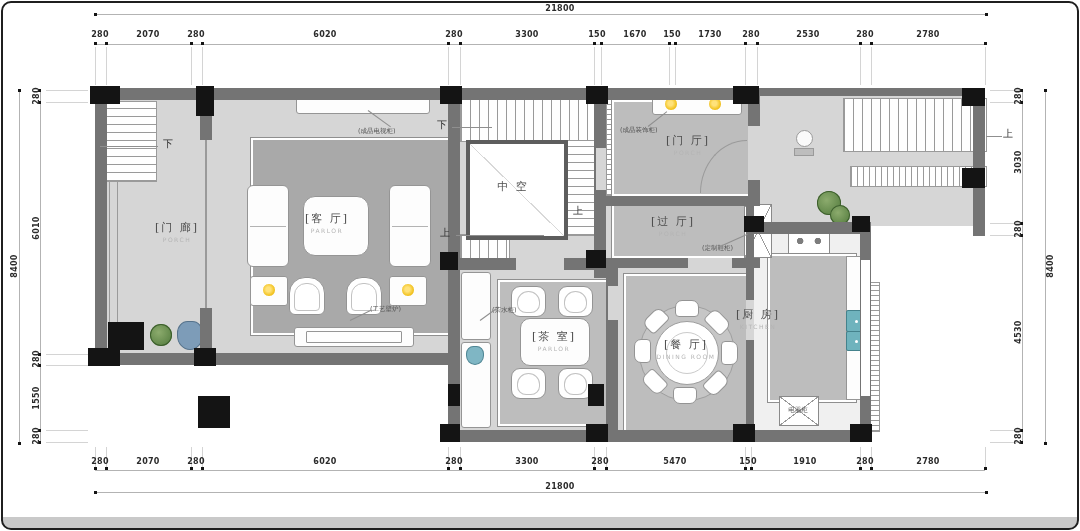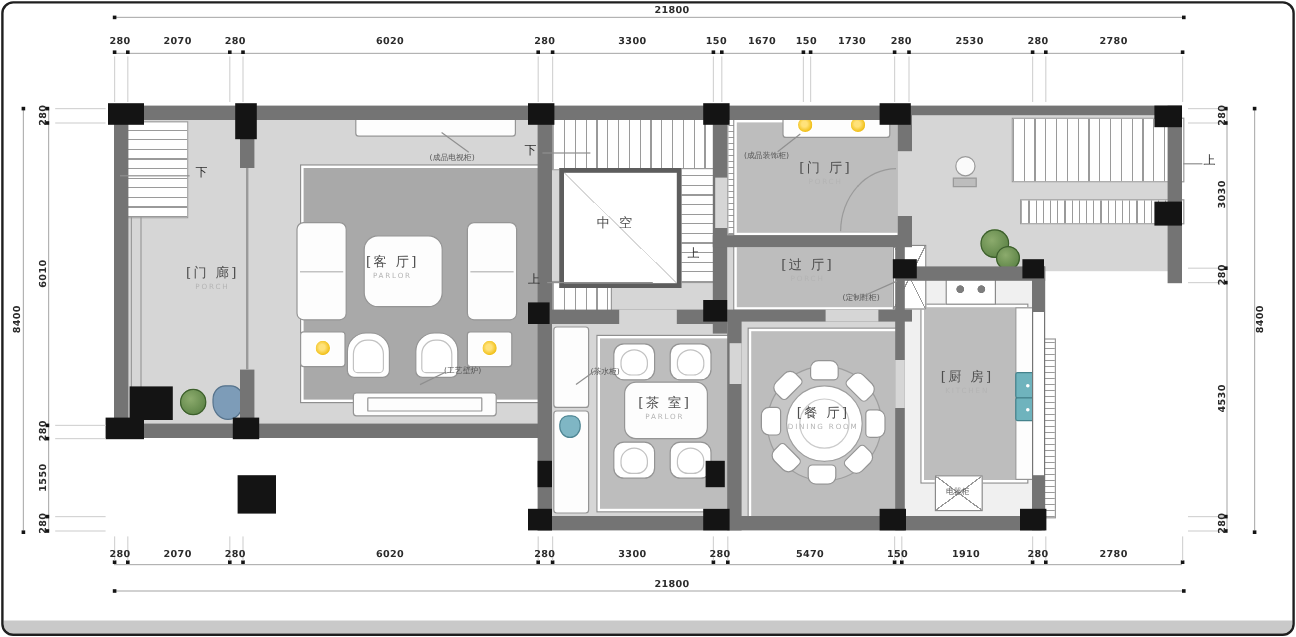--- a/index.html
+++ b/index.html
@@ -221,21 +221,21 @@
     <div class="en">PORCH</div>
   </div>
   <div class="roomlabel" style="left:554px;top:340px">
     <div class="zh">[茶 室]</div>
     <div class="en">PARLOR</div>
   </div>
   <div class="roomlabel" style="left:686px;top:348px">
     <div class="zh">[餐 厅]</div>
     <div class="en">DINING ROOM</div>
   </div>
-  <div class="roomlabel" style="left:806px;top:318px">
+  <div class="roomlabel" style="left:758px;top:318px">
     <div class="zh">[厨 房]</div>
     <div class="en">KITCHEN</div>
   </div>
 
   <span class="ann" style="left:358px;top:127px">(成品电视柜)</span>
   <span class="ann" style="left:370px;top:305px">(工艺壁炉)</span>
   <span class="ann" style="left:620px;top:126px">(成品装饰柜)</span>
   <span class="ann" style="left:702px;top:244px">(定制鞋柜)</span>
   <span class="ann" style="left:492px;top:306px">(茶水柜)</span>
   <span class="ann center" style="left:798px;top:410px">电器柜</span>

